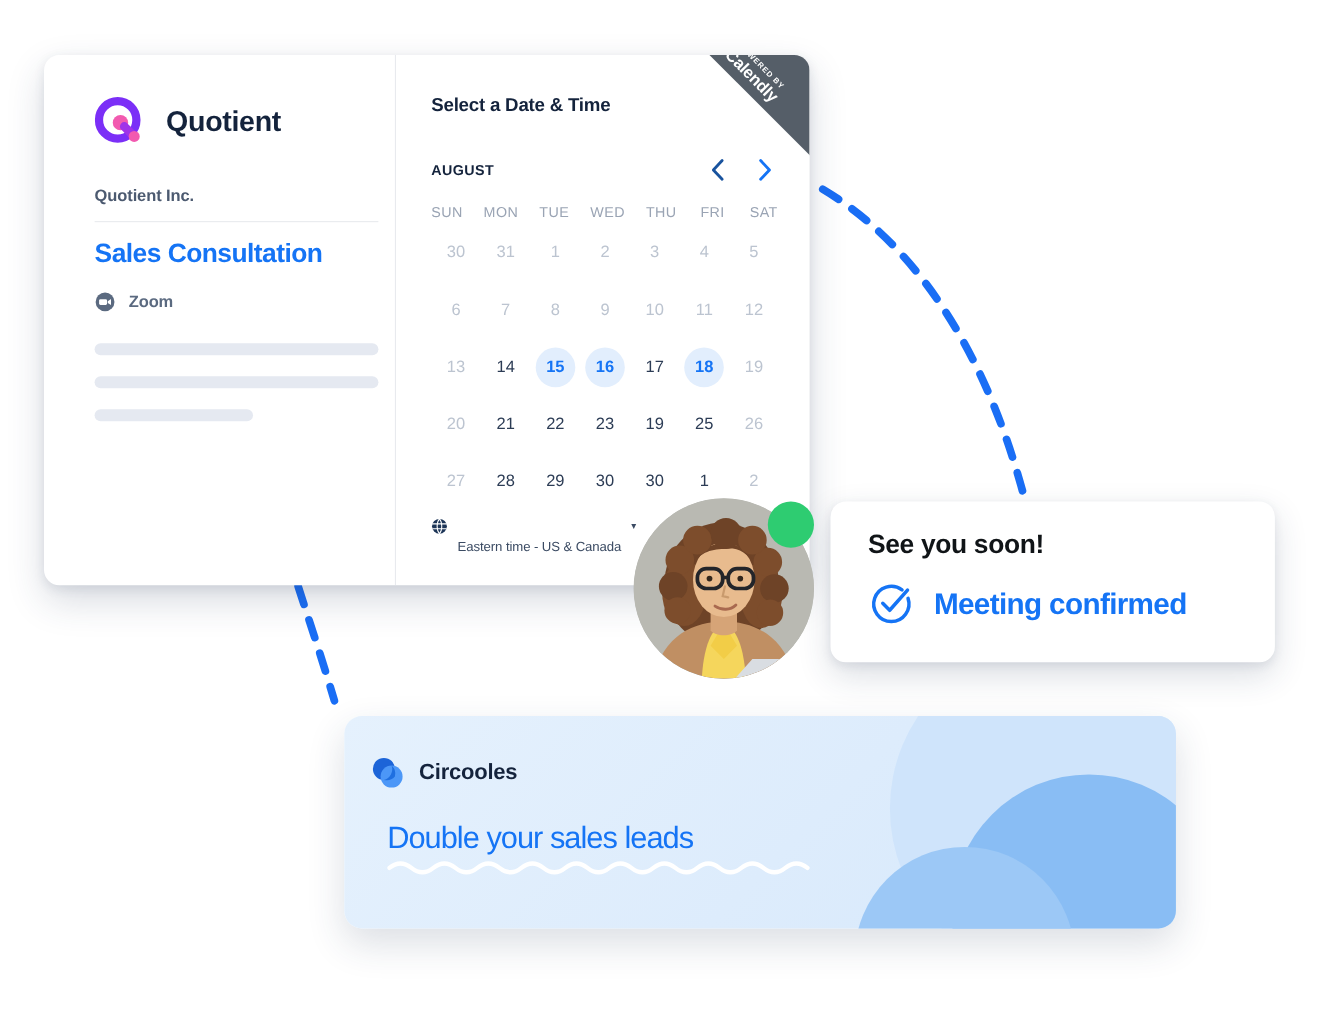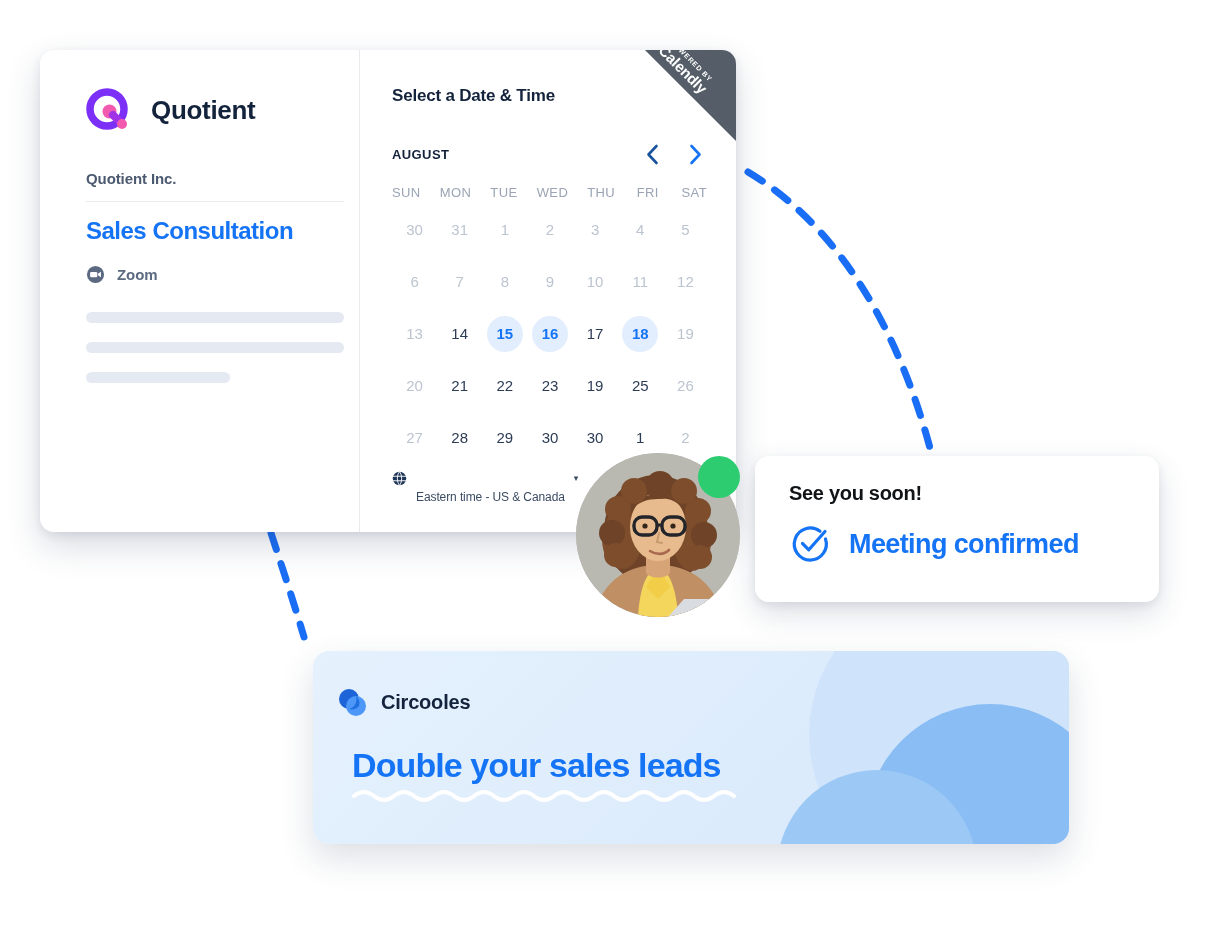--- a/index.html
+++ b/index.html
@@ -265,21 +265,21 @@
     top: 456px;
     width: 404px;
     height: 146px;
     background: #ffffff;
     border-radius: 14px;
     box-shadow: 0 12px 30px rgba(40,55,90,.16), 0 3px 9px rgba(40,55,90,.09);
     z-index: 5;
     padding: 26px 0 0 34px;
   }
   .cf-kicker {
-    font-size: 20px;
+    font-size: 24px;
     font-weight: bold;
     color: #101417;
     letter-spacing: -.3px;
   }
   .cf-row {
     display: flex;
     align-items: center;
     gap: 17px;
     margin-top: 18px;
   }
@@ -338,22 +338,22 @@
     color: #14233c;
     letter-spacing: -.2px;
   }
 
   .bn-head-wrap {
     position: absolute;
     left: 39px;
     top: 95px;
   }
   .bn-head {
-    font-size: 34px;
-    font-weight: bold;
+    font-size: 28px;
+    font-weight: normal;
     color: #1574f5;
     letter-spacing: -.9px;
     white-space: nowrap;
   }
   .bn-wave { display: block; margin-top: 2px; }
 
   #demo-btn {
     position: absolute;
     right: 41px;
     top: 66px;

